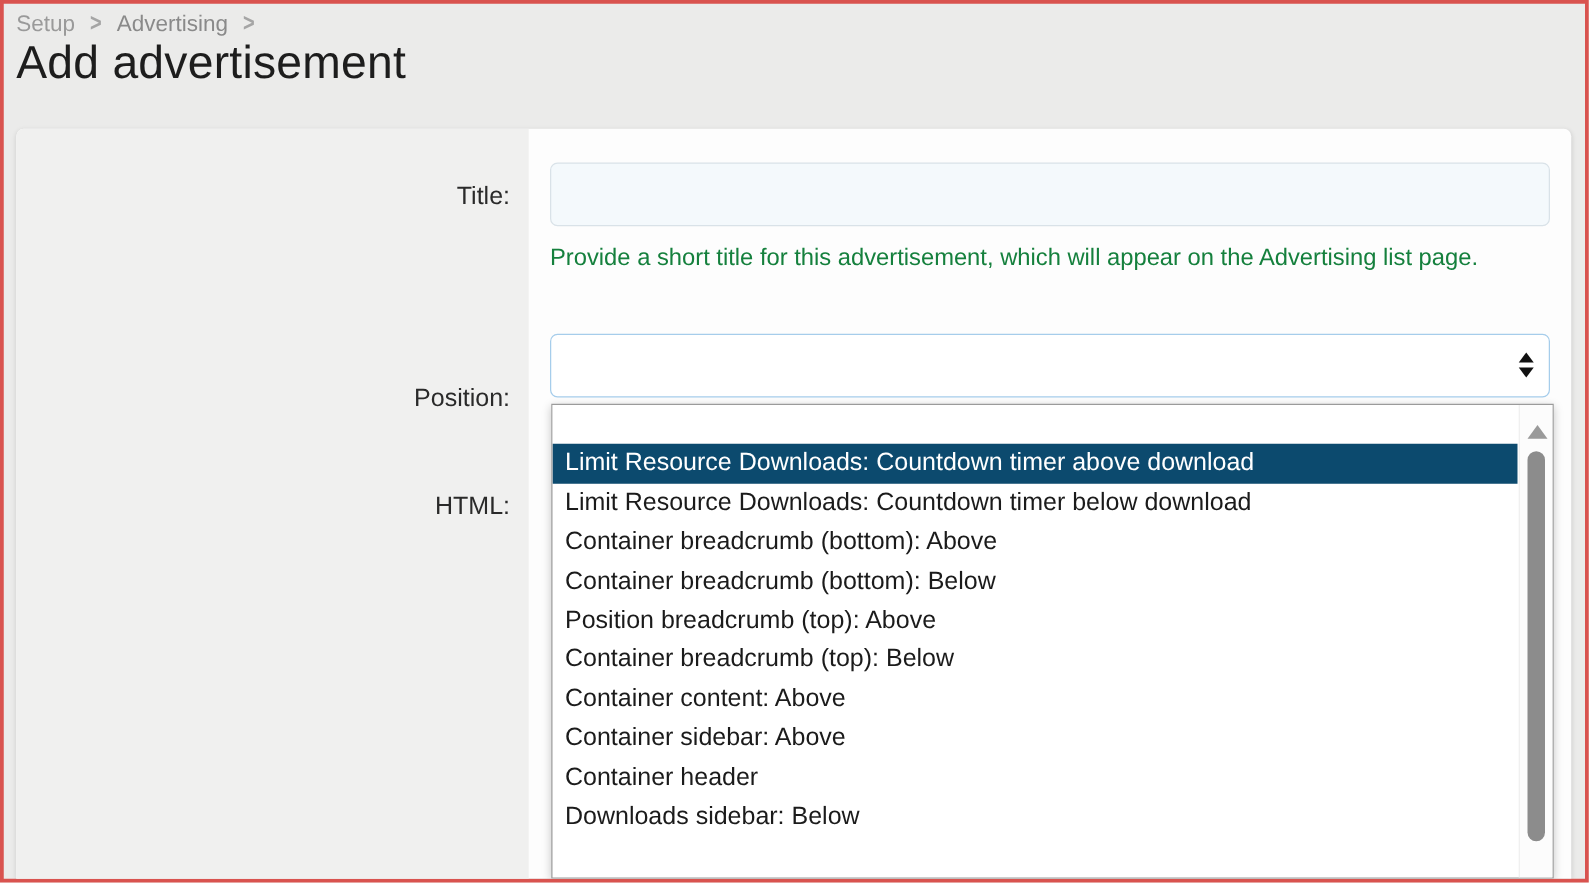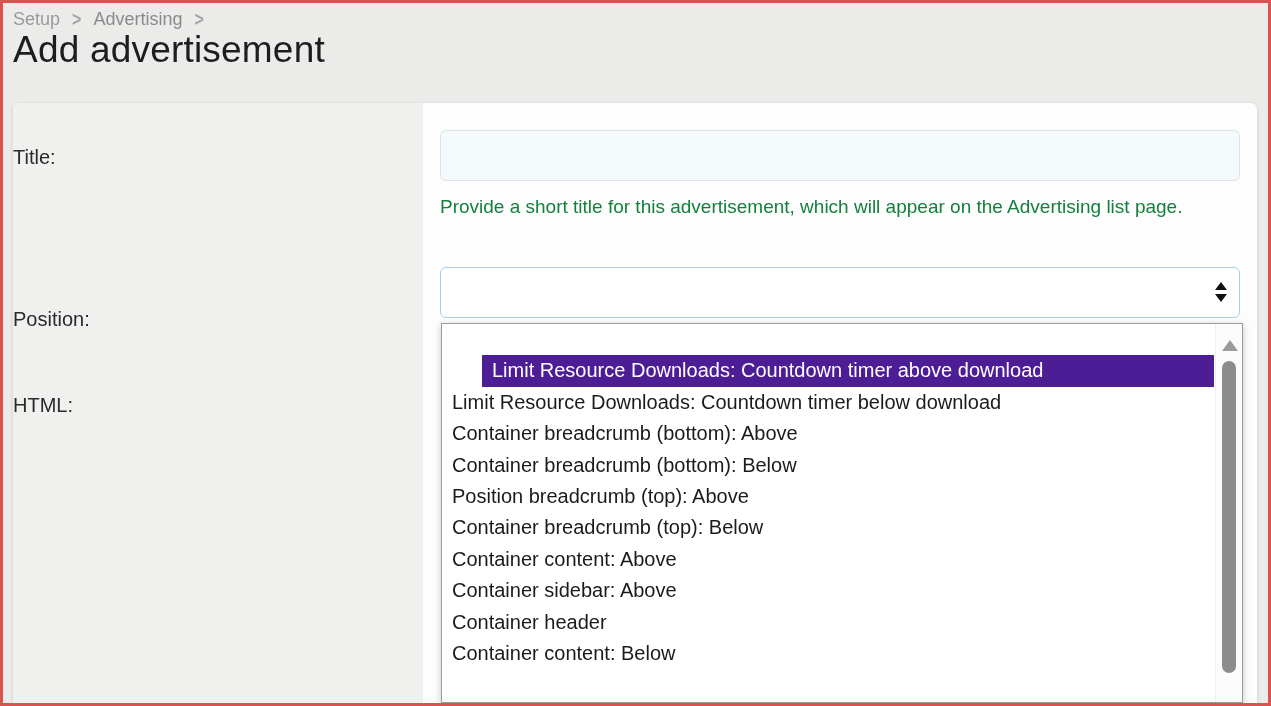--- a/index.html
+++ b/index.html
@@ -37,21 +37,21 @@
     background: #fdfdfd;
     border-radius: 6px 6px 0 0;
     box-shadow: 0 1px 4px rgba(0,0,0,0.13);
   }
   .label-col {
     position: absolute; left: 0; top: 0; bottom: 0; width: 410px;
     background: #f0f0ef;
     border-radius: 6px 0 0 0;
   }
   .field-label {
-    position: absolute; width: 395px; 
+    position: absolute; width: 395px; text-align: right;
     font-size: 20px; color: #2a2a2a;
   }
   .lbl-title    { top: 43px; }
   .lbl-position { top: 181px; margin-top: 24px; }
   .lbl-html     { top: 291px; }
 
   
   .title-input {
     position: absolute; left: 427px; top: 27px;
     width: 800px; height: 51px;
@@ -104,21 +104,21 @@
   .dd-empty {
     height: 34px; background: #ffffff;
   }
   .dd-option {
     height: 31.4px; line-height: 31.4px;
     padding-left: 10px;
     font-size: 20px; color: #1b1b1b;
     white-space: nowrap; overflow: hidden;
     cursor: pointer;
   }
-  .dd-option.highlight { background: #4c1d95; color: #ffffff; margin-left: 40px; }
+  .dd-option.highlight { background: #0c4a6e; color: #ffffff; }
 
   
   .dd-scrollbar {
     position: absolute; right: 0; top: 0; bottom: 0; width: 27px;
     background: #fcfcfc;
     border-left: 1px solid #f0f0f0;
   }
   .scroll-up {
     position: absolute; top: 16px; left: 6px;
     width: 0; height: 0;
@@ -169,20 +169,20 @@
       <div class="dd-option dd-empty"></div>
       <div class="dd-option highlight">Limit Resource Downloads: Countdown timer above download</div>
       <div class="dd-option">Limit Resource Downloads: Countdown timer below download</div>
       <div class="dd-option">Container breadcrumb (bottom): Above</div>
       <div class="dd-option">Container breadcrumb (bottom): Below</div>
       <div class="dd-option">Position breadcrumb (top): Above</div>
       <div class="dd-option">Container breadcrumb (top): Below</div>
       <div class="dd-option">Container content: Above</div>
       <div class="dd-option">Container sidebar: Above</div>
       <div class="dd-option">Container header</div>
-      <div class="dd-option">Container content: Below</div>
+      <div class="dd-option">Downloads sidebar: Below</div>
     </div>
     <div class="dd-scrollbar">
       <span class="scroll-up"></span>
       <span class="scroll-thumb"></span>
     </div>
   </div>
 </div>
 
 </body></html>

